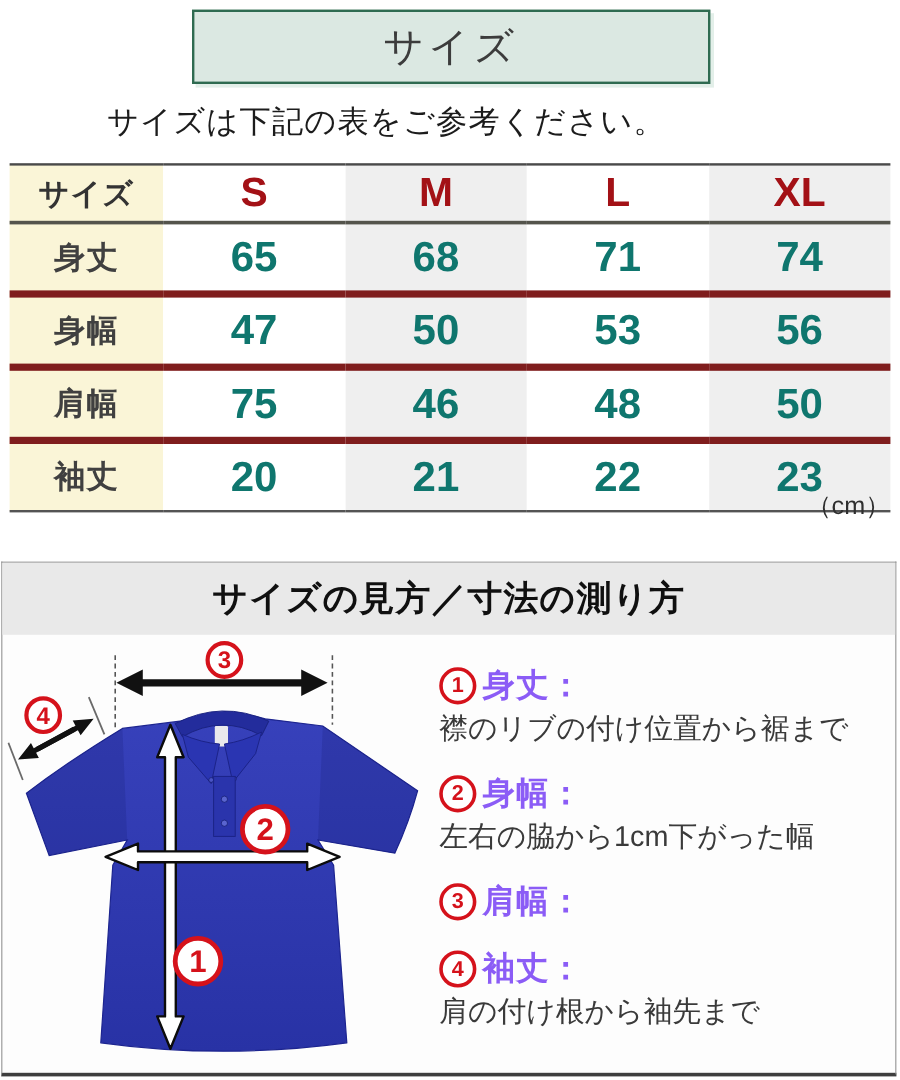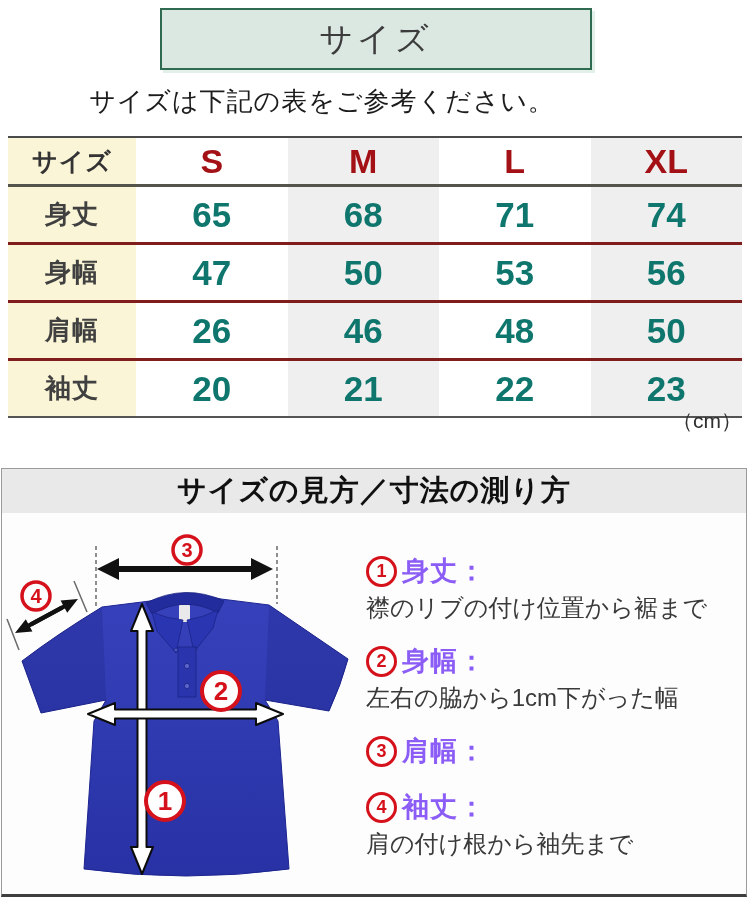--- a/index.html
+++ b/index.html
@@ -27,39 +27,39 @@
   
   table.size{
     position:absolute;left:8px;top:136px;width:734px;
     border-collapse:collapse;table-layout:fixed;
     border-top:2px solid #4a4a4a;border-bottom:2px solid #545454;
   }
   table.size th,table.size td{
     text-align:center;vertical-align:middle;padding:0;
   }
   table.size thead th{height:46px;border-bottom:3px solid #54544c;}
-  table.size tbody td{height:55px;border-top:3px solid #7f1d1d;}
+  table.size tbody td{height:55px;border-top:6px solid #7f1d1d;}
   table.size tbody tr:first-child td{border-top:none;}
   .col-label{width:128px;background:#faf5d7;}
   .col-a{background:#ffffff;}
   .col-b{background:#efefef;}
   .corner{font-size:25px;font-weight:bold;color:#333333;letter-spacing:1px;}
   .szhead{font-size:34px;font-weight:bold;color:#a31116;}
   .rowlab{font-size:26px;font-weight:bold;color:#404040;letter-spacing:1px;}
   .val{font-size:35px;font-weight:bold;color:#0f766e;}
   .unit-note{
     position:absolute;right:8px;top:407px;font-size:21px;color:#2f2f2f;
   }
   
   .measure-box{
     position:absolute;left:1px;top:468px;width:744px;height:425px;
     background:#fdfdfd;border:1px solid #9b9b9b;border-bottom:3px solid #3e3e3e;
   }
   .measure-head{
-    height:44px;background:#e9e9e9;display:flex;align-items:center;justify-content:center;
+    height:60px;background:#e9e9e9;display:flex;align-items:center;justify-content:center;
     font-size:29px;font-weight:bold;color:#101010;letter-spacing:1px;
   }
   .diagram{position:absolute;left:4px;top:50px;width:358px;height:374px;}
   .legend{position:absolute;left:364px;top:84px;width:380px;}
   .legend-item{margin-bottom:20px;}
   .legend-term{display:flex;align-items:center;}
   .lnum{
     width:25px;height:25px;border:3px solid #d5121b;border-radius:50%;
     color:#d5121b;font-size:18px;font-weight:bold;line-height:1;
     display:inline-flex;align-items:center;justify-content:center;
@@ -97,21 +97,21 @@
     </tr>
     <tr>
       <td class="col-label rowlab">身幅</td>
       <td class="col-a val">47</td>
       <td class="col-b val">50</td>
       <td class="col-a val">53</td>
       <td class="col-b val">56</td>
     </tr>
     <tr>
       <td class="col-label rowlab">肩幅</td>
-      <td class="col-a val">26</td>
+      <td class="col-a val">75</td>
       <td class="col-b val">46</td>
       <td class="col-a val">48</td>
       <td class="col-b val">50</td>
     </tr>
     <tr>
       <td class="col-label rowlab">袖丈</td>
       <td class="col-a val">20</td>
       <td class="col-b val">21</td>
       <td class="col-a val">22</td>
       <td class="col-b val">23</td>

